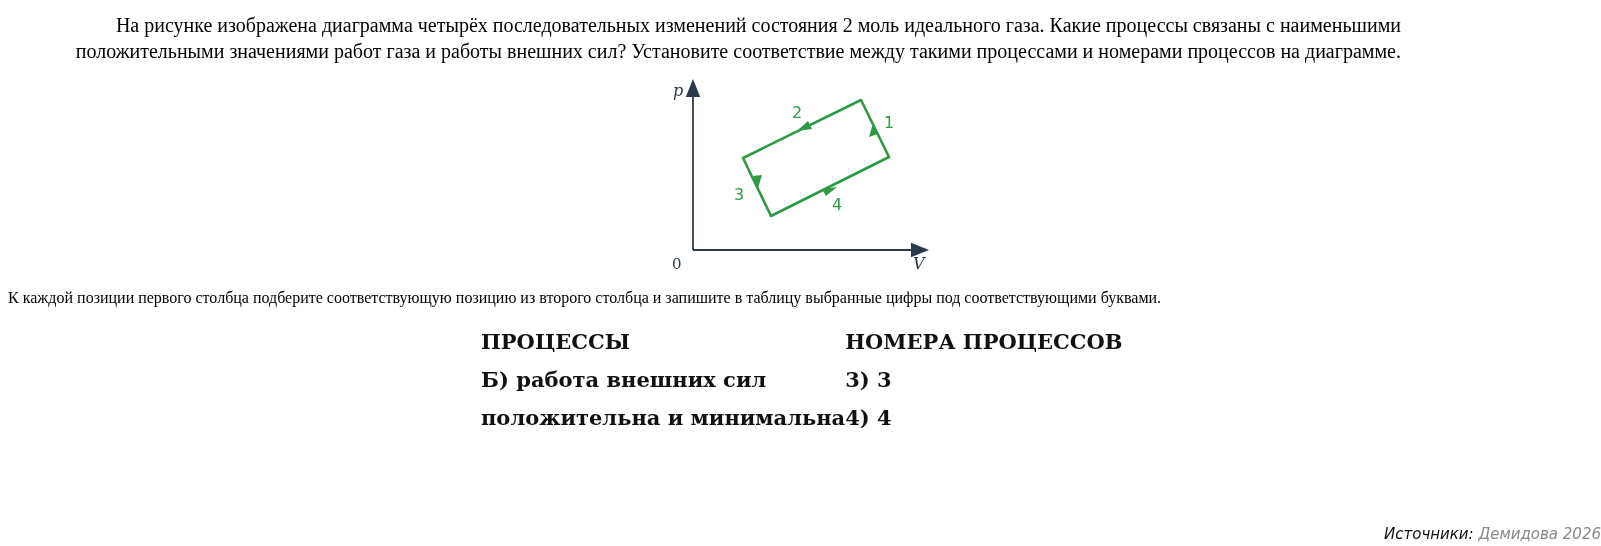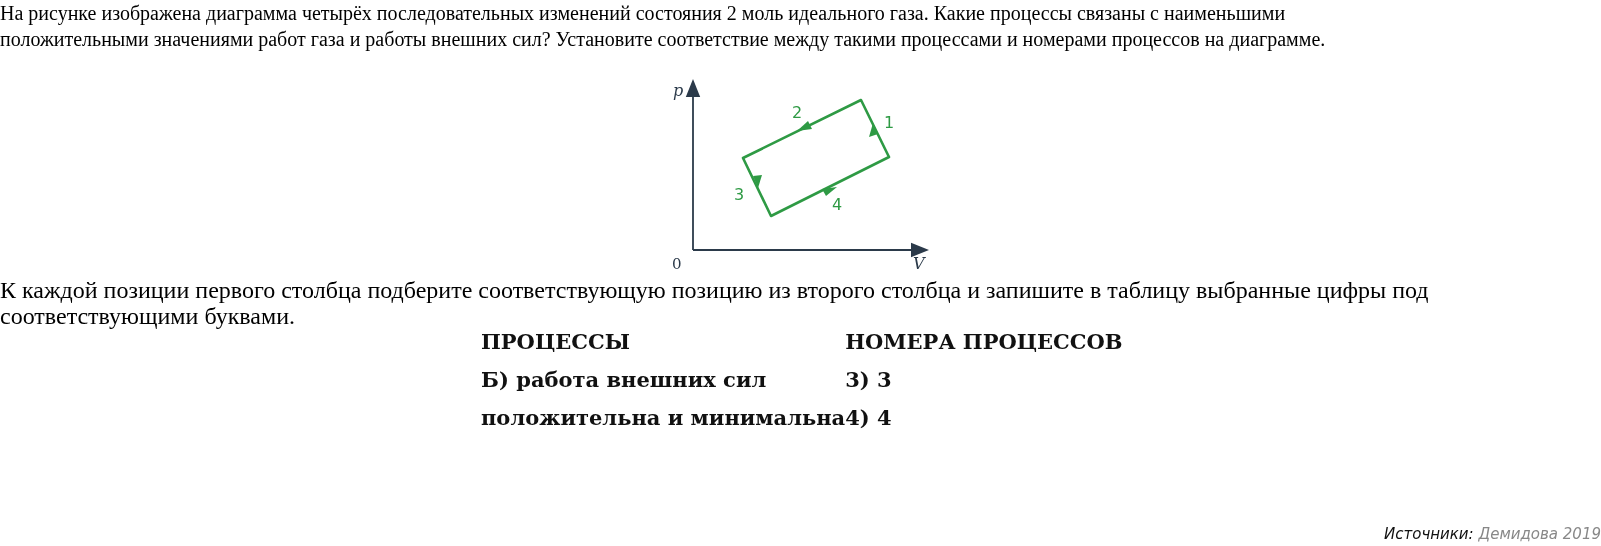--- a/index.html
+++ b/index.html
@@ -1,19 +1,19 @@
 <!DOCTYPE html>
 <html><head>
 <meta charset="utf-8">
 <style>
   html, body { margin:0; padding:0; background:#ffffff; }
   body { width:1601px; height:546px; position:relative; overflow:hidden; font-family:"Liberation Serif", serif; color:#000; }
-  .question { position:absolute; left:0; top:0; width:1389px; font-size:20px; line-height:26px; margin:0; }
+  .question { position:absolute; left:0; top:0; width:1389px; font-size:20px; line-height:26px; margin:12px;text-align:right; }
   .diagram { position:absolute; left:650px; top:70px; width:280px; height:205px; }
-  .instruction { position:absolute; left:0; top:277px; width:1450px; font-size:24px; line-height:26px; margin:0; }
+  .instruction { position:absolute; left:0; top:277px; width:1450px; font-size:16px; line-height:26px; margin:8px; }
   .match-table { position:absolute; left:481px; top:322px; font-family:"DejaVu Serif", serif; font-size:21px; color:#111; border-collapse:collapse; }
   .match-table td, .match-table th { font-weight:bold; text-align:left; padding:0; height:38px; vertical-align:middle; white-space:nowrap; }
   .match-table .col-a { width:360px; }
   .source { position:absolute; right:0; top:525px; font-family:"DejaVu Sans", sans-serif; font-style:italic; font-size:15px; white-space:nowrap; }
   .source .label { color:#111; }
   .source .value { color:#888888; }
 </style>
 </head>
 <body>
 
@@ -70,14 +70,14 @@
   </tr>
   <tr>
     <td class="col-a">положительна и минимальна</td>
     <td>4) 4</td>
   </tr>
 </tbody>
   </table>
 
 <div class="source">
   <span class="label">Источники:</span>
-  <span class="value">Демидова 2019</span>
+  <span class="value">Демидова 2026</span>
 </div>
 
 </body></html>

